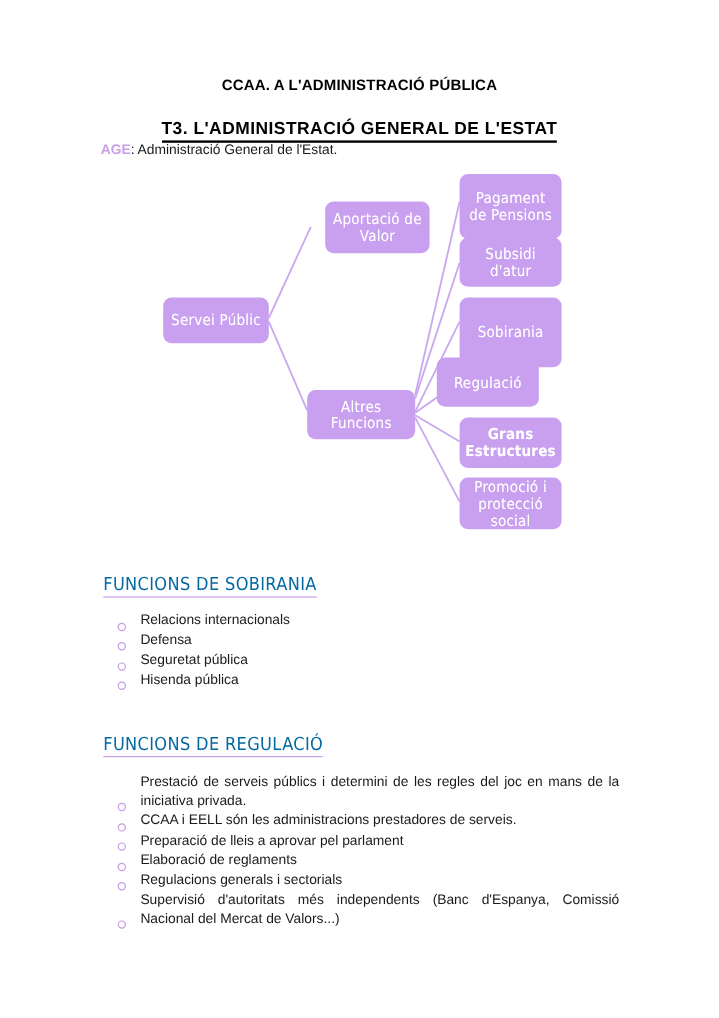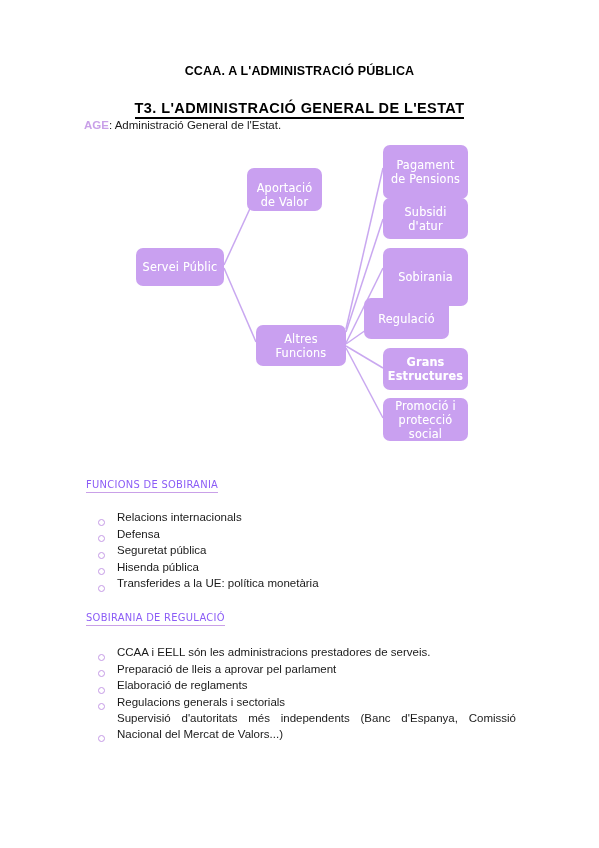--- a/index.html
+++ b/index.html
@@ -82,22 +82,22 @@
     box-sizing: border-box;
     padding: 2px 5px;
     letter-spacing: 0.2px;
     text-shadow: 0 0 0.5px rgba(255,255,255,.4);
   }
 
   
   .section-head {
     position: absolute;
     font-family: "DejaVu Sans Condensed", "DejaVu Sans", sans-serif;
-    font-size: 11px;
-    color: #8b5cf6;
+    font-size: 15px;
+    color: #0369a1;
     letter-spacing: 0.3px;
     border-bottom: 1.5px solid #c9a0e8;
     padding-bottom: 1px;
     display: inline-block;
     white-space: nowrap;
   }
   .bullets {
     position: absolute;
     left: 98px;
     width: 420px;
@@ -154,21 +154,21 @@
         <line x1="346" y1="204" x2="383" y2="178"></line>
         <line x1="346" y1="206" x2="383" y2="228"></line>
         <line x1="346" y1="208" x2="383" y2="278"></line>
       </g>
     </svg>
 
     <div class="node" style="left:136px; top:108px; width:88px; height:38px;">
       <span>Servei Públic</span>
     </div>
 
-    <div class="node" style="left:247px; top:28px; width:75px; height:43px;align-items:flex-end;">
+    <div class="node" style="left:271px; top:28px; width:87px; height:43px;">
       <span>Aportació de Valor</span>
     </div>
 
     <div class="node" style="left:383px; top:5px; width:85px; height:54px;">
       <span>Pagament de Pensions</span>
     </div>
 
     <div class="node" style="left:383px; top:58px; width:85px; height:41px;">
       <span>Subsidi d'atur</span>
     </div>
@@ -207,31 +207,31 @@
       <span class="bullet-text">Defensa</span>
     </div>
     <div class="bullet-row">
       <span class="bullet-mark"></span>
       <span class="bullet-text">Seguretat pública</span>
     </div>
     <div class="bullet-row">
       <span class="bullet-mark"></span>
       <span class="bullet-text">Hisenda pública</span>
     </div>
-    <div class="bullet-row">
-      <span class="bullet-mark"></span>
-      <span class="bullet-text">Transferides a la UE: política monetària</span>
-    </div>
   </div>
 
-  <div class="section-head" style="left:86px; top:611px;">SOBIRANIA DE REGULACIÓ</div>
+  <div class="section-head" style="left:86px; top:611px;">FUNCIONS DE REGULACIÓ</div>
 
   <div class="bullets" style="top:645px; width:418px;">
     <div class="bullet-row">
       <span class="bullet-mark"></span>
+      <span class="bullet-text jst">Prestació de serveis públics i determini de les regles del joc en mans de la iniciativa privada.</span>
+    </div>
+    <div class="bullet-row">
+      <span class="bullet-mark"></span>
       <span class="bullet-text">CCAA i EELL són les administracions prestadores de serveis.</span>
     </div>
     <div class="bullet-row">
       <span class="bullet-mark"></span>
       <span class="bullet-text">Preparació de lleis a aprovar pel parlament</span>
     </div>
     <div class="bullet-row">
       <span class="bullet-mark"></span>
       <span class="bullet-text">Elaboració de reglaments</span>
     </div>

